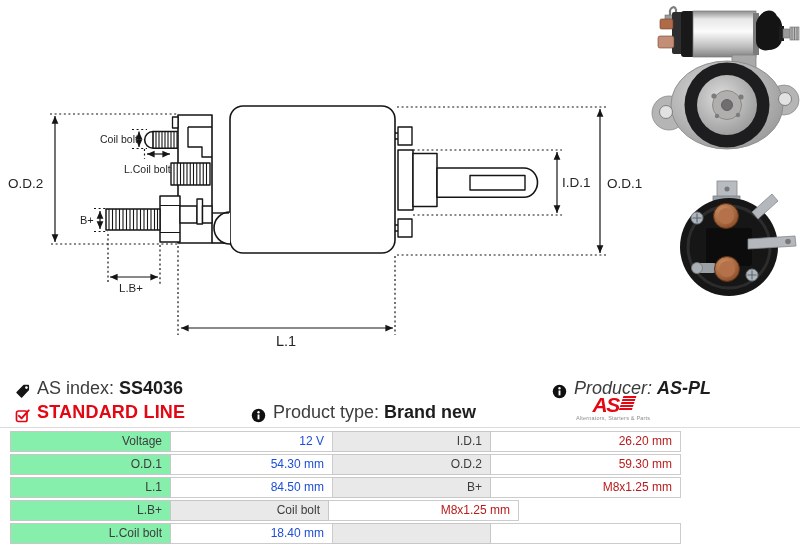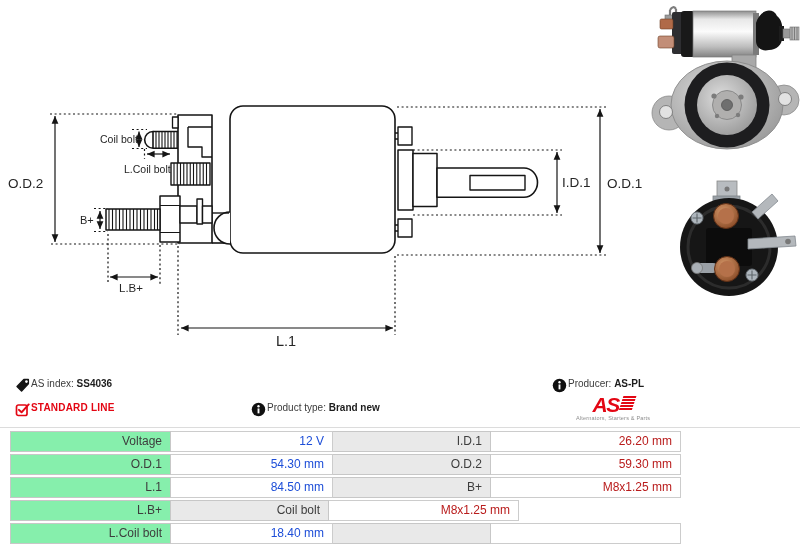--- a/index.html
+++ b/index.html
@@ -3,21 +3,21 @@
 <meta charset="utf-8">
 <style>
   html,body{margin:0;padding:0;background:#fff;}
   body{width:800px;height:555px;font-family:"Liberation Sans",sans-serif;color:#333;}
   .canvas{position:relative;width:800px;height:555px;overflow:hidden;background:#fff;}
   svg text{font-family:"Liberation Sans",sans-serif;fill:#262626;}
   .diagram-svg{position:absolute;left:0;top:0;}
   .photos-svg{position:absolute;left:648px;top:0;}
   
   .infobar{position:absolute;left:0;top:373px;width:800px;height:54px;}
-  .info-item{position:absolute;display:flex;align-items:flex-start;gap:1px;font-size:10px;color:#3c3c3c;white-space:nowrap;}
+  .info-item{position:absolute;display:flex;align-items:flex-end;gap:7px;font-size:18px;color:#3c3c3c;white-space:nowrap;}
   .info-item .ico{width:15px;height:15px;flex:0 0 15px;display:block;}
   .info-item b{color:#1d1d1d;}
   .red-line{color:#e30613;font-weight:bold;letter-spacing:.2px;}
   .as-logo{position:absolute;display:flex;flex-direction:column;align-items:center;}
   .as-logo-mark{display:flex;align-items:flex-start;height:17px;}
   .as-logo-as{font-size:21px;line-height:17px;font-weight:bold;font-style:italic;color:#e30613;letter-spacing:-1.5px;}
   .as-logo-stripes{width:13px;height:15px;margin-left:2px;transform:skewX(-18deg);
     background:repeating-linear-gradient(to bottom,#e30613 0 1.7px,#ffffff 1.7px 3.1px);}
   .as-logo-tagline{font-size:5.5px;color:#8d8d8d;margin-top:2px;letter-spacing:.2px;}
   
@@ -227,21 +227,21 @@
         <circle cx="8" cy="8" r="7.2" fill="#101010"></circle>
         <rect x="7" y="6.9" width="2" height="5.2" fill="#fff"></rect>
         <circle cx="8" cy="4.5" r="1.25" fill="#fff"></circle>
       </svg>
       <span>
         <span>Product type:</span>
         <b>Brand new</b>
       </span>
     </div>
 
-    <div class="info-item" style="left:552px;top:5px;">
+    <div class="info-item" style="left:552px;top:5px;font-style:italic;">
       <svg class="ico" viewBox="0 0 16 16">
         <circle cx="8" cy="8" r="7.2" fill="#101010"></circle>
         <rect x="7" y="6.9" width="2" height="5.2" fill="#fff"></rect>
         <circle cx="8" cy="4.5" r="1.25" fill="#fff"></circle>
       </svg>
       <span>
         <span>Producer:</span>
         <b>AS-PL</b>
       </span>
     </div>

